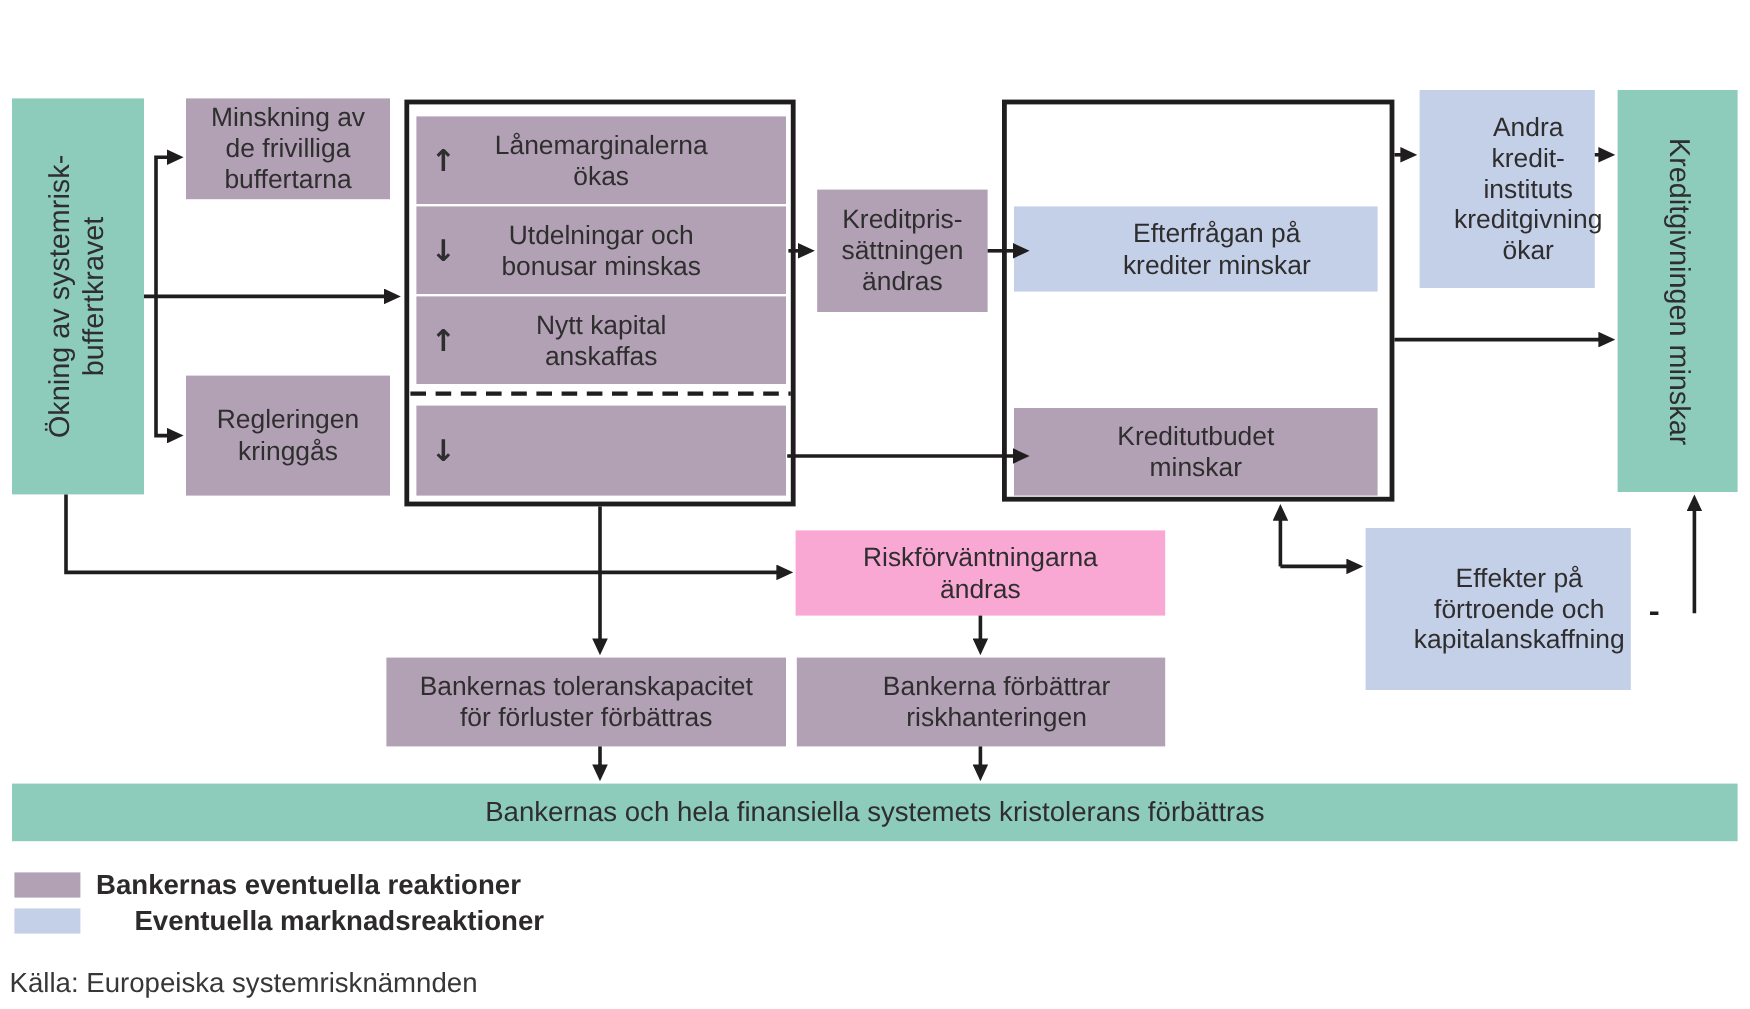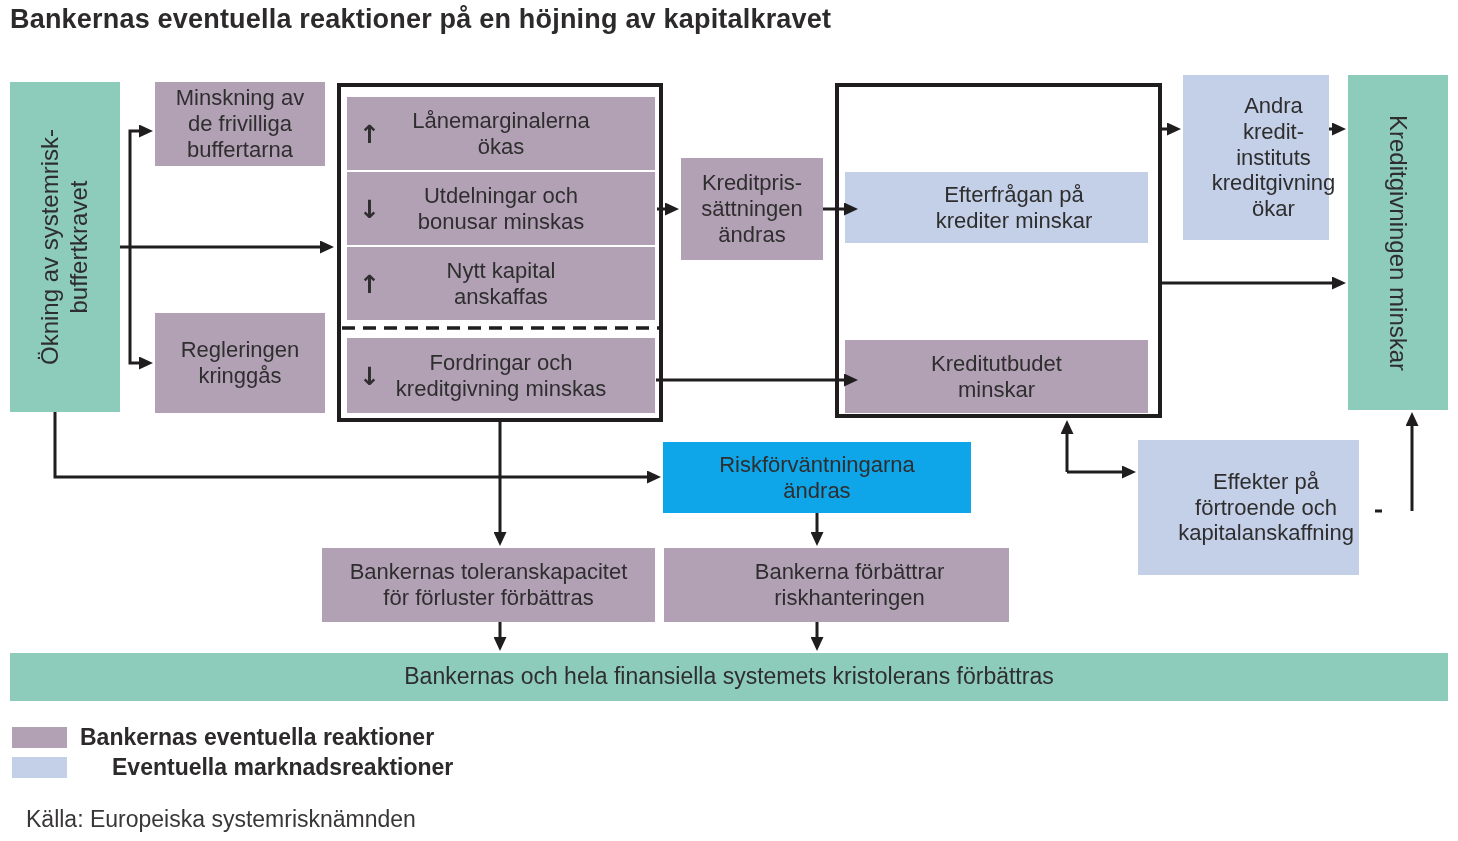--- a/index.html
+++ b/index.html
@@ -22,21 +22,21 @@
     position: absolute;
     display: flex; align-items: center; justify-content: center;
     text-align: center;
     white-space: pre-line;
     font-size: 22px; line-height: 1.18;
     padding: 2px 6px;
   }
   .purple { background: #b2a0b5; }
   .blue   { background: #c4cfe8; padding-left: 41px; }
   .green  { background: #8dccba; }
-  .yellow { background: #0ea5e9; }
+  .yellow { background: #f9a8d4; }
   .groupbox {
     position: absolute;
     border: 4px solid #1f1d1e;
     background: transparent;
   }
   .glyph {
     position: absolute; left: 12px; top: 50%;
     transform: translateY(-50%);
     font-size: 25px; font-weight: 600; color: #2f2e2f;
     font-family: "DejaVu Sans", sans-serif;
@@ -53,30 +53,29 @@
   .vert-right .vlabel { transform: translate(-50%,-50%) rotate(90deg); }
   #connectors { position: absolute; left: 0; top: 0; z-index: 3; pointer-events: none; }
   .bar-label { font-size: 23px; }
   .legend-swatch { position: absolute; width: 55px; height: 21px; }
   .legend-label {
     position: absolute; left: 80px; height: 21px;
     display: flex; align-items: center;
     font-size: 23px; font-weight: 600; color: #2c2a2b;
   }
   .source {
-    position: absolute; left: 26px; top: 806px;
+    position: absolute; left: 8px; top: 806px;
     font-size: 23px; color: #383637;
   }
 </style>
 </head>
 <body>
 
 <div id="stage">
 
-  <div class="title">Bankernas eventuella reaktioner på en höjning av kapitalkravet</div>
 
   <div class="node green vert vert-left" style="left:10px; top:82px; width:110px; height:330px;">
     <div class="vlabel">Ökning av systemrisk-
 buffertkravet</div>
   </div>
 
   <div class="node purple" style="left:155px; top:82px; width:170px; height:84px;">
     <span>Minskning av
 de frivilliga
 buffertarna</span>
@@ -98,22 +97,20 @@
     <span>Utdelningar och
 bonusar minskas</span>
   </div>
   <div class="node purple" style="left:347px; top:247px; width:308px; height:73px;">
     <span class="glyph">↑</span>
     <span>Nytt kapital
 anskaffas</span>
   </div>
   <div class="node purple" style="left:347px; top:338px; width:308px; height:75px;">
     <span class="glyph">↓</span>
-    <span>Fordringar och
-kreditgivning minskas</span>
   </div>
 
   <div class="node purple" style="left:681px; top:158px; width:142px; height:102px;">
     <span>Kreditpris-
 sättningen
 ändras</span>
   </div>
 
   <div class="groupbox" style="left:835px; top:83px; width:327px; height:335px;"></div>
 
@@ -138,21 +135,21 @@
   </div>
 
   <div class="node yellow" style="left:663px; top:442px; width:308px; height:71px;">
     <span>Riskförväntningarna
 ändras</span>
   </div>
   <div class="node purple" style="left:322px; top:548px; width:333px; height:74px;">
     <span>Bankernas toleranskapacitet
 för förluster förbättras</span>
   </div>
-  <div class="node purple" style="left:664px; top:548px; width:345px; height:74px;padding-left:32px;">
+  <div class="node purple" style="left:664px; top:548px; width:307px; height:74px;padding-left:32px;">
     <span>Bankerna förbättrar
 riskhanteringen</span>
   </div>
   <div class="node blue" style="left:1138px; top:440px; width:221px; height:135px;">
     <span>Effekter på
 förtroende och
 kapitalanskaffning</span>
   </div>
 
   <div class="node green bar-label" style="left:10px; top:653px; width:1438px; height:48px;">

